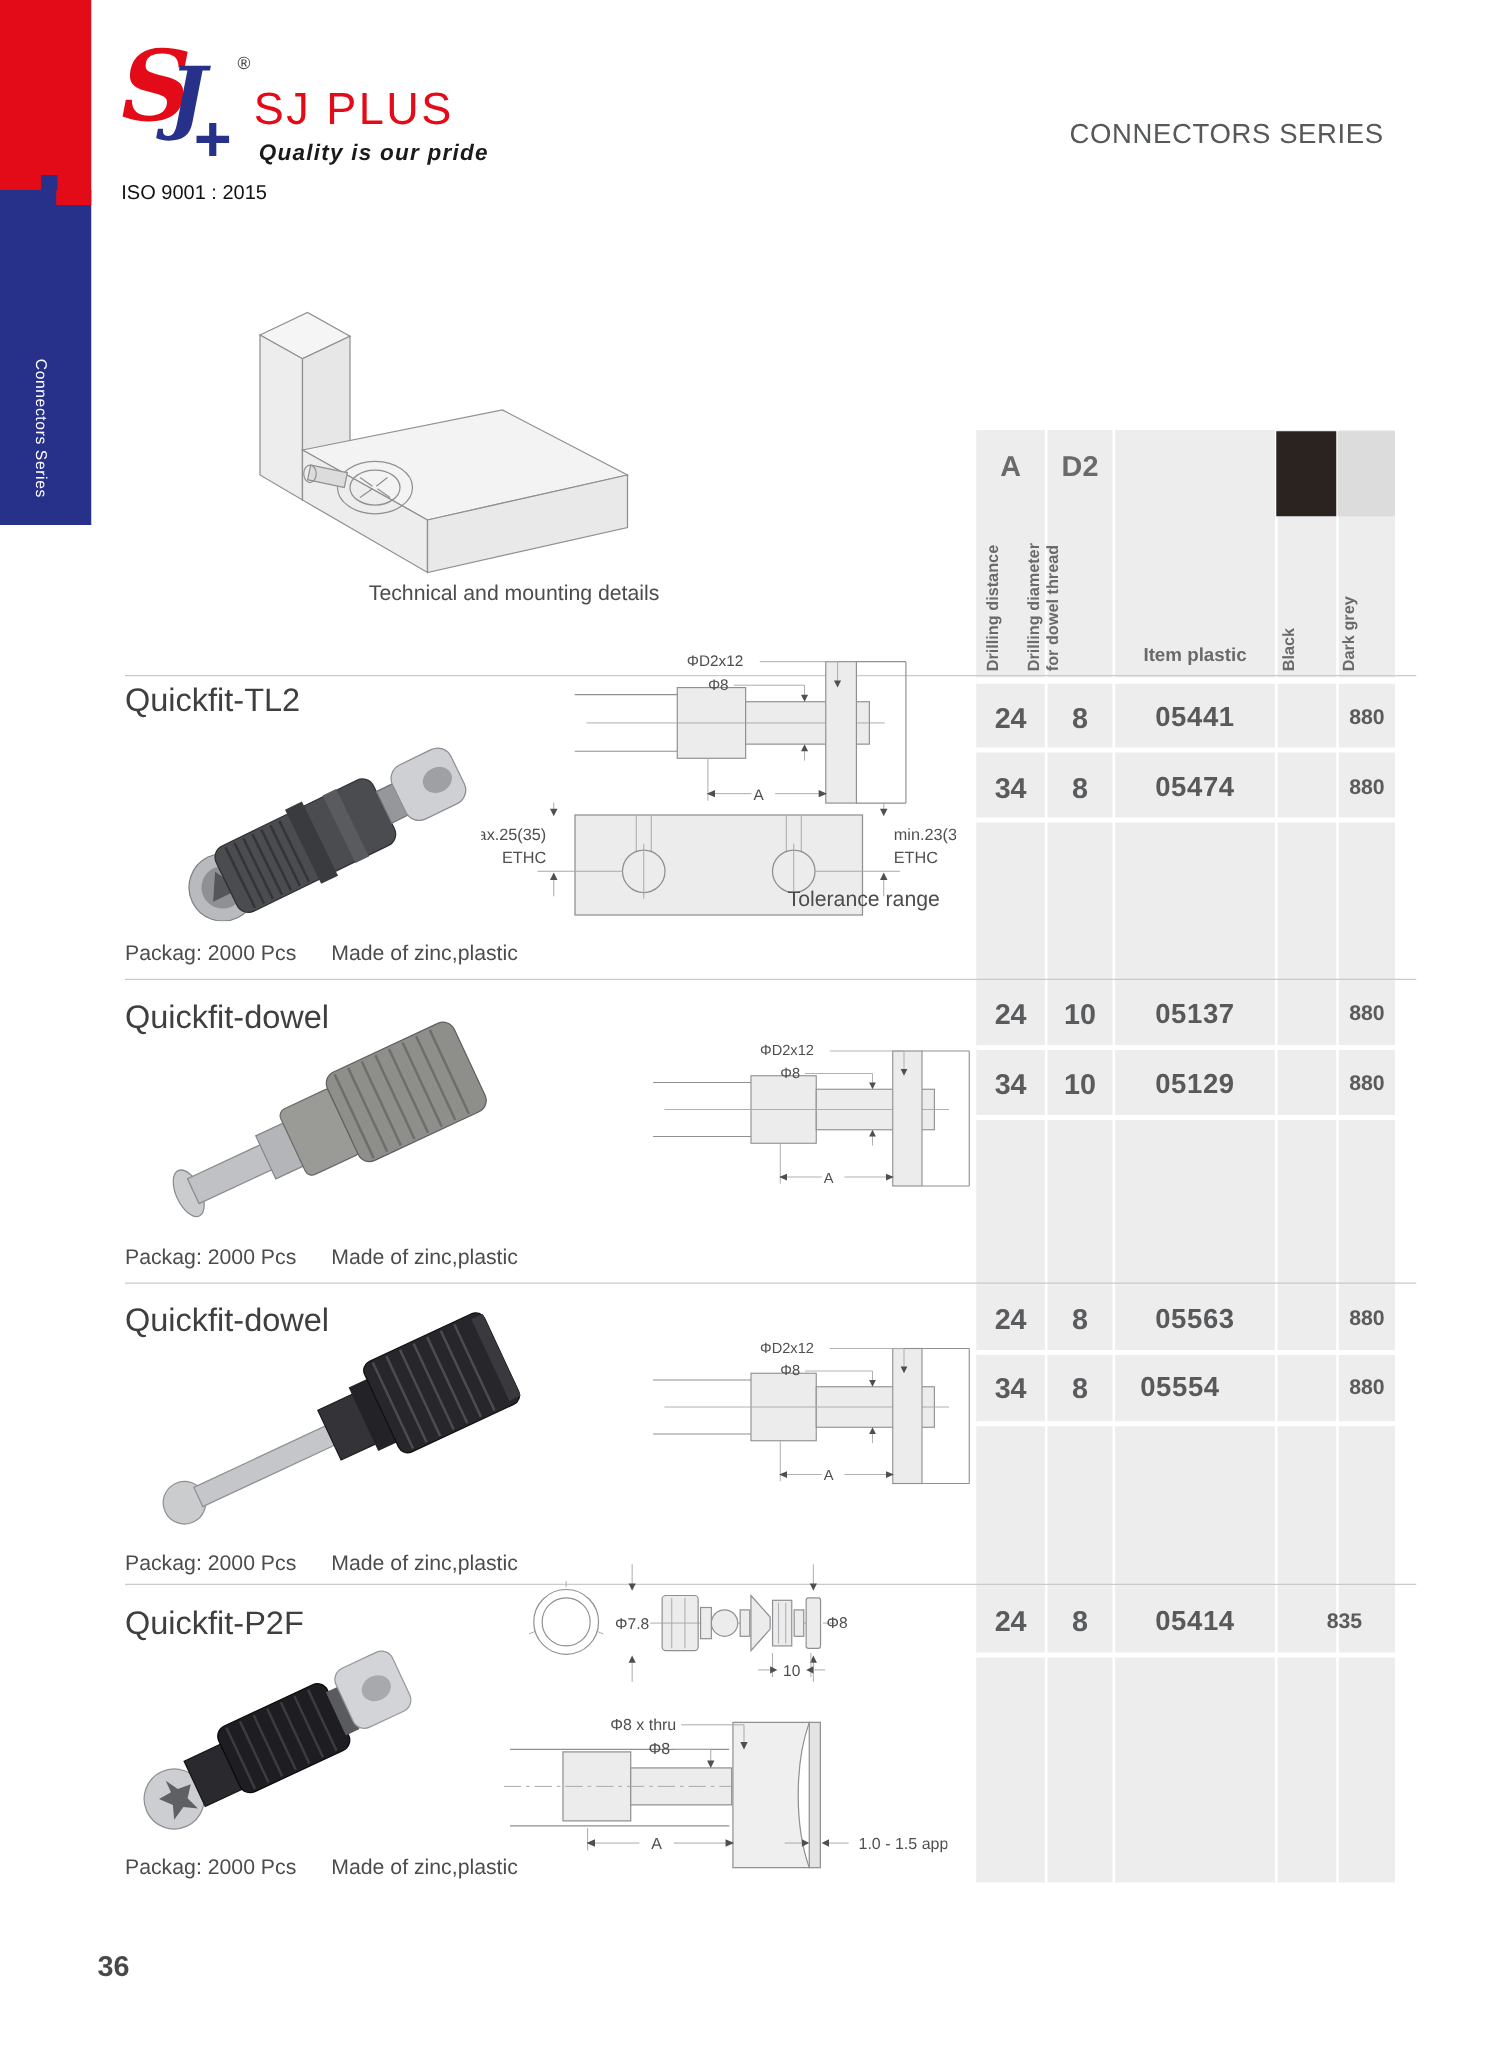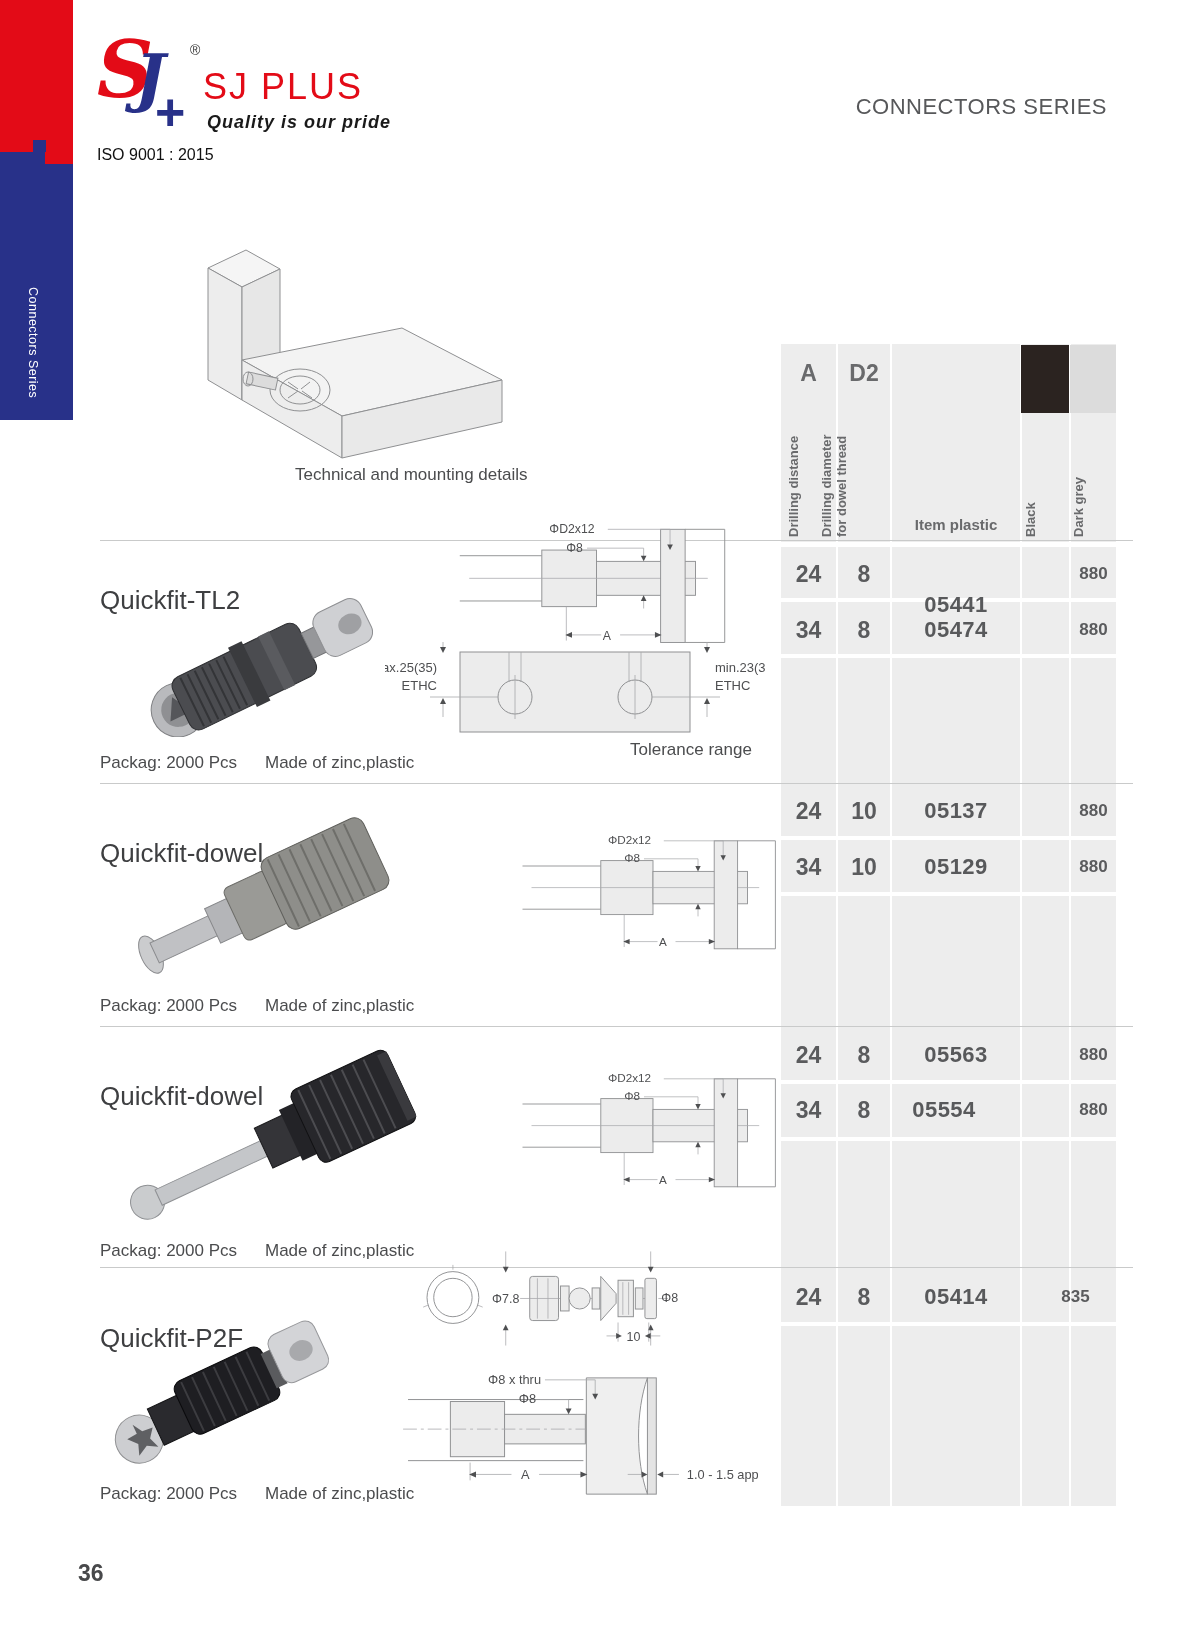--- a/index.html
+++ b/index.html
@@ -23,21 +23,21 @@
   .swatch{position:absolute;top:345px;height:68px;}
   .colhead{position:absolute;top:360px;font-weight:bold;font-size:23px;color:#696a6c;text-align:center;}
   .vlabel{position:absolute;transform:rotate(-90deg);transform-origin:0 100%;white-space:nowrap;font-weight:bold;font-size:13px;color:#696a6c;line-height:15px;}
   .itemhead{position:absolute;left:892px;top:516px;width:128px;text-align:center;font-weight:bold;font-size:15px;color:#696a6c;}
   .sep{position:absolute;left:781px;width:335px;height:4px;background:#fff;}
   .secline{position:absolute;left:100px;width:1033px;height:1px;background:#c9caca;}
   .cell{position:absolute;text-align:center;font-weight:bold;color:#5a5b5d;line-height:22px;height:22px;}
   .num{font-size:23px;}
   .item{font-size:22px;letter-spacing:.5px;color:#58595b;}
   .code{font-size:17px;}
-  .title{position:absolute;left:100px;font-size:26px;color:#3e3f41;margin-top:40px;}
+  .title{position:absolute;left:100px;font-size:26px;color:#3e3f41;}
   .meta{position:absolute;font-size:17px;color:#4b4c4e;}
   .pageno{position:absolute;left:78px;top:1560px;font-size:23px;font-weight:bold;color:#48494b;}
   
   .tech{position:absolute;}
   .tech text{font-family:"Liberation Sans",sans-serif;font-size:13px;fill:#4e4f51;}
   .ln{stroke:#8f9092;stroke-width:1;fill:none;}
   .thin{stroke:#a7a8ab;stroke-width:.8;fill:none;}
   .fs{fill:#ececec;stroke:#8f9092;stroke-width:1;}
   .ah{fill:#4e4f51;stroke:none;}
 </style>
@@ -105,21 +105,21 @@
 <div class="sep" style="top:598px;"></div>
 <div class="sep" style="top:654px;"></div>
 <div class="sep" style="top:836px;"></div>
 <div class="sep" style="top:892px;"></div>
 <div class="sep" style="top:1080px;"></div>
 <div class="sep" style="top:1137px;"></div>
 <div class="sep" style="top:1322px;"></div>
 
 <div class="cell num" style="left:781px;width:55px;top:563px;">24</div>
 <div class="cell num" style="left:838px;width:52px;top:563px;">8</div>
-<div class="cell item" style="left:892px;width:128px;top:594px;">05441</div>
+<div class="cell item" style="left:892px;width:128px;top:563px;">05441</div>
 <div class="cell code" style="left:1022px;width:47px;top:563px;"></div>
 <div class="cell code" style="left:1071px;width:45px;top:563px;">880</div>
 
 <div class="cell num" style="left:781px;width:55px;top:619px;">34</div>
 <div class="cell num" style="left:838px;width:52px;top:619px;">8</div>
 <div class="cell item" style="left:892px;width:128px;top:619px;">05474</div>
 <div class="cell code" style="left:1022px;width:47px;top:619px;"></div>
 <div class="cell code" style="left:1071px;width:45px;top:619px;">880</div>
 
 <div class="cell num" style="left:781px;width:55px;top:800px;">24</div>
@@ -201,21 +201,21 @@
   <text x="52" y="48" text-anchor="end">ETHC</text>
   <path class="thin" d="M322,0 V7"></path>
     <polygon class="ah" points="319,5 325,5 322,11"></polygon>
   <path class="thin" d="M322,75 V60"></path>
     <polygon class="ah" points="319,62 325,62 322,56"></polygon>
   <text x="330" y="30">min.23(33)</text>
   <text x="330" y="48">ETHC</text>
 </svg>
 <div class="meta" style="left:100px;top:753px;">Packag: 2000 Pcs</div>
 <div class="meta" style="left:265px;top:753px;">Made of zinc,plastic</div>
-<div class="meta" style="left:630px;top:740px;">Tolerance range</div>
+<div class="meta" style="left:630px;top:710px;">Tolerance range</div>
 
 <div class="title" style="top:798px;">Quickfit-dowel</div>
 <svg class="tech" style="left:100px;top:808px;" width="320" height="175" viewBox="0 0 320 175">
   <g transform="rotate(-25 160 87)">
     <ellipse cx="36" cy="95" rx="10" ry="20" fill="#cbccce" stroke="#8a8b8e"></ellipse>
     <rect x="40" y="84" width="70" height="22" fill="#c0c1c4" stroke="#8a8b8e"></rect>
     <rect x="104" y="76" width="28" height="38" fill="#b4b5b8" stroke="#86878a"></rect>
     <rect x="128" y="66" width="48" height="58" rx="6" fill="#9a9a96" stroke="#6b6b67"></rect>
     <rect x="172" y="56" width="112" height="78" rx="10" fill="#8e8e8a" stroke="#5f5f5b"></rect>
     <path d="M182,58 v74 M194,58 v74 M206,58 v74 M218,58 v74 M230,58 v74 M242,58 v74 M254,58 v74 M266,58 v74" stroke="#6e6e6a" stroke-width="2" fill="none"></path>

